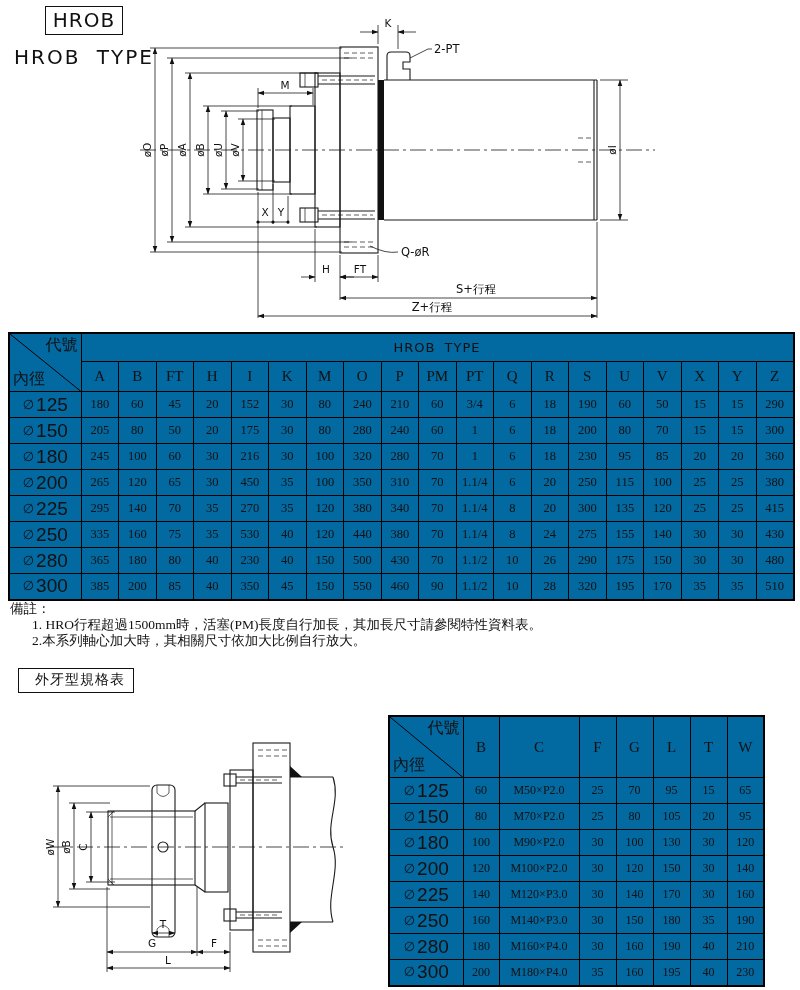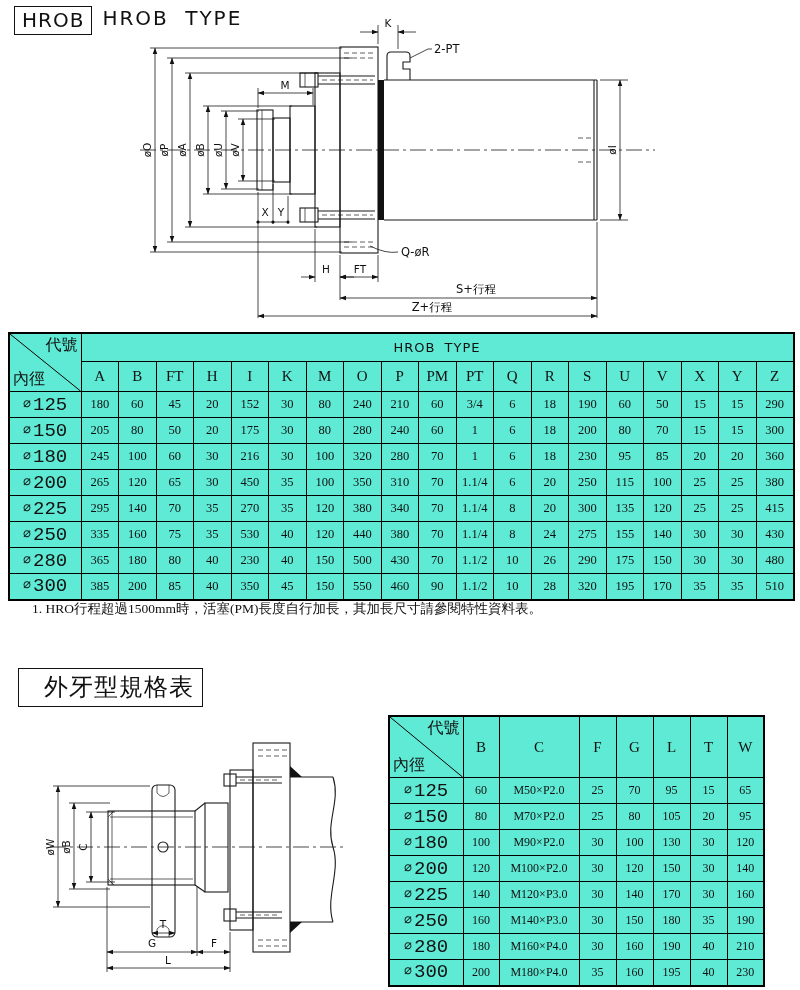--- a/index.html
+++ b/index.html
@@ -1,60 +1,60 @@
 <!DOCTYPE html>
 <html><head>
 <meta charset="utf-8">
 <style>
   html,body{margin:0;padding:0;background:#e8e8e8;}
   .page{position:relative;width:800px;height:990px;background:#ffffff;overflow:hidden;
         font-family:"Liberation Serif",serif;color:#111;}
   
-  .doc-header{position:absolute;left:14px;top:6px;display:flex;align-items:flex-start;gap:10px;}
+  .doc-header{position:absolute;left:14px;top:6px;display:flex;align-items:center;gap:10px;flex-direction:column;}
   .model-badge{display:inline-block;border:1.5px solid #111;padding:1px 7px 2px 7px;
     font-family:"DejaVu Sans",sans-serif;font-size:20px;letter-spacing:1px;}
   .doc-title{font-family:"DejaVu Sans",sans-serif;font-size:20px;letter-spacing:2px;word-spacing:8px;}
   
   svg.drawing{position:absolute;}
   .ln{stroke:#1a1a1a;stroke-width:1.1;fill:none;}
   .thin{stroke:#1a1a1a;stroke-width:0.7;fill:none;}
   .dim{stroke:#1a1a1a;stroke-width:0.8;fill:none;}
   .dash{stroke-dasharray:5 3;}
   .cl{stroke:#1a1a1a;stroke-width:0.8;fill:none;stroke-dasharray:16 4 3 4;}
   .lbl{font-family:"DejaVu Sans",sans-serif;font-size:10.5px;fill:#111;}
   .lbl2{font-family:"DejaVu Sans",sans-serif;font-size:11.5px;fill:#111;}
   
-  table.spec{position:absolute;border-collapse:collapse;table-layout:fixed;background:#5eead4;}
+  table.spec{position:absolute;border-collapse:collapse;table-layout:fixed;background:#0369a1;}
   table.spec th,table.spec td{border:1px solid #000;text-align:center;vertical-align:middle;
     padding:0;font-weight:normal;overflow:hidden;}
   table.spec{border:2px solid #000;}
   #table1{left:8px;top:332px;width:786px;}
   #table1 .span-head{height:27px;font-family:"DejaVu Sans",sans-serif;font-size:13px;letter-spacing:1px;word-spacing:4px;}
   #table1 .col-row th{height:29px;font-size:15px;font-family:"Liberation Serif",serif;}
   #table1 tbody tr{height:26px;}
   #table1 tbody td{font-size:12.5px;}
   #table2{left:388px;top:715px;width:376px;}
   #table2 .col-row th{height:60px;font-size:15px;font-family:"Liberation Serif",serif;}
   #table2 tbody tr{height:26px;}
   #table2 tbody td{font-size:12px;}
-  .rowhead{font-family:Liberation Mono, monospace;font-size:19px;white-space:nowrap;}
+  .rowhead{font-family:Liberation Sans, sans-serif;font-size:19px;white-space:nowrap;}
   .rowhead .dia{font-size:13px;position:relative;top:-2px;padding-right:2px;}
   
   th.corner{position:relative;padding:0;}
   th.corner svg.diag{position:absolute;left:0;top:0;width:100%;height:100%;}
   th.corner .corner-top{position:absolute;top:1px;right:3px;font-size:16px;
      font-family:"Liberation Serif",serif;}
   th.corner .corner-bottom{position:absolute;bottom:1px;left:3px;font-size:16px;
      font-family:"Liberation Serif",serif;margin-top:12px;}
   
   .notes{position:absolute;left:10px;top:601px;font-size:13.5px;line-height:16px;}
   .notes .note-item{margin-left:22px;}
   
   .section-title{position:absolute;left:18px;top:668px;border:1.5px solid #111;
-     padding:2px 8px 3px 25px;font-size:24px;letter-spacing:1px;}
+     padding:2px 8px 3px 16px;font-size:14px;letter-spacing:1px;}
 </style>
 </head>
 <body>
 
 <div class="page">
 
   <div class="doc-header">
     <span class="model-badge">HROB</span>
     <span class="doc-title">HROB TYPE</span>
   </div>
@@ -431,21 +431,23 @@
           <td>195</td>
           <td>170</td>
           <td>35</td>
           <td>35</td>
           <td>510</td>
         </tr>
       </tbody>
   </table>
 
   <div class="notes">
+    <div class="note-title">備註：</div>
     <div class="note-item">1. HRO行程超過1500mm時，活塞(PM)長度自行加長，其加長尺寸請參閱特性資料表。</div>
+    <div class="note-item">2.本系列軸心加大時，其相關尺寸依加大比例自行放大。</div>
   </div>
 
   <div class="section-title">外牙型規格表</div>
 
   <svg class="drawing" style="left:0;top:690px;" width="400" height="300" viewBox="0 0 400 300">
     <defs>
       <marker id="arrB" viewBox="0 0 10 10" refX="9" refY="5" markerWidth="9" markerHeight="9" orient="auto-start-reverse">
         <path d="M0,1.6 L9.5,5 L0,8.4 z" fill="#111"></path>
       </marker>
     </defs>

